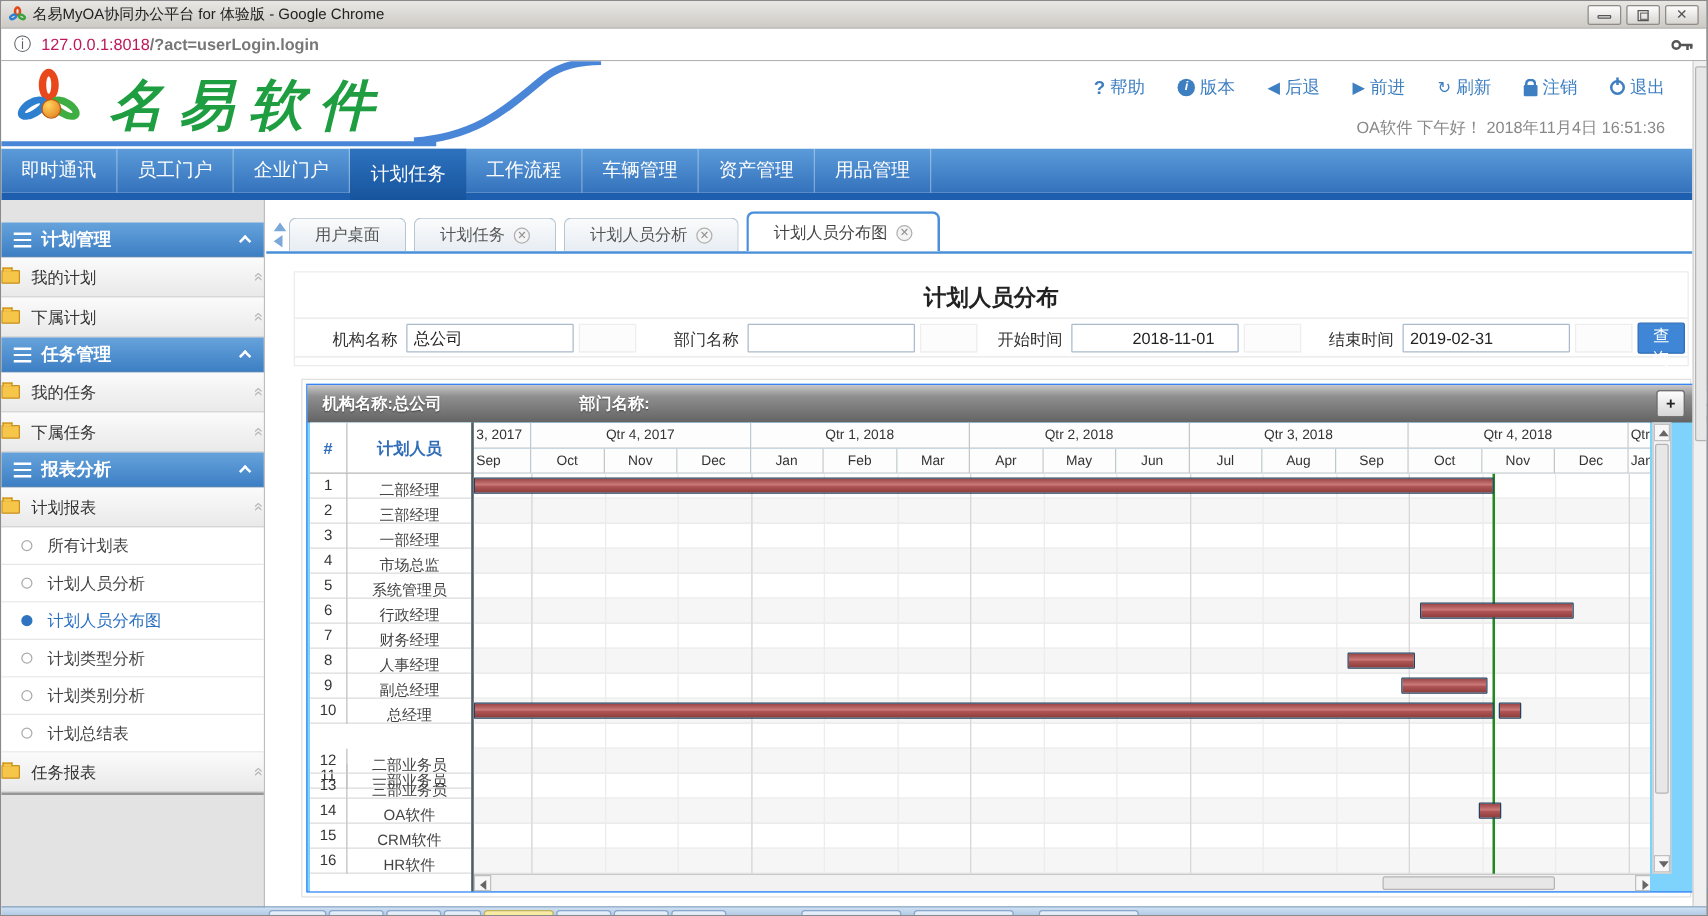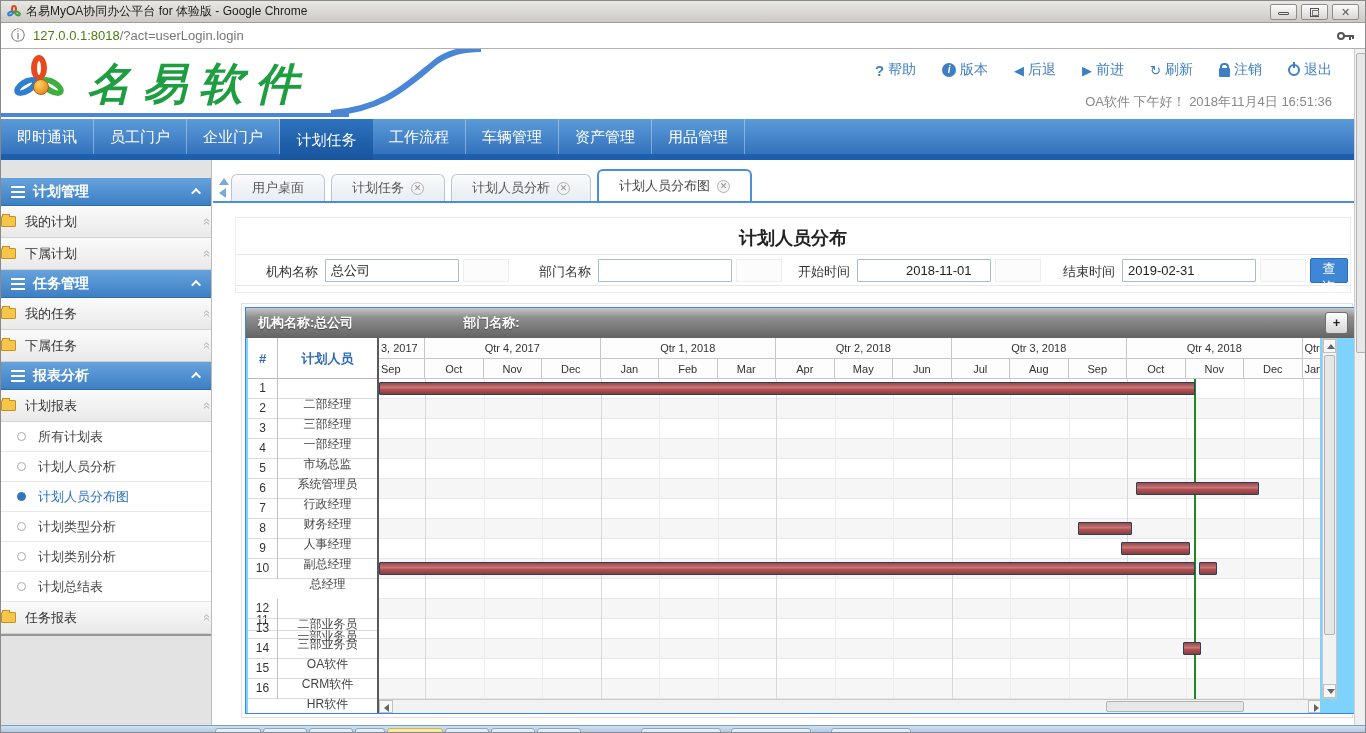--- a/index.html
+++ b/index.html
@@ -16,21 +16,21 @@
   .winbtns{display:flex;gap:4px;}
   .winbtn{width:27px;height:16px;background:linear-gradient(#fdfdfd,#d8d5d1);border:1px solid #8f8d89;border-radius:2px;position:relative;cursor:pointer;}
   .winbtn .g-min{position:absolute;left:7px;bottom:4px;width:11px;height:3px;border:1px solid #555;border-radius:1px;}
   .winbtn .g-max{position:absolute;left:8px;top:3px;width:9px;height:9px;border:1px solid #555;}
   .winbtn .g-max:before{content:"";position:absolute;left:1px;top:1px;width:5px;height:4px;border:1px solid #777;}
   .winbtn .g-x{position:absolute;left:0;top:0;width:100%;height:100%;color:#555;font-size:11px;text-align:center;line-height:15px;}
   
   .urlbar{position:absolute;left:0;top:22px;width:100%;height:26px;background:#fff;border-bottom:1px solid #b3b1ad;display:flex;align-items:center;padding:0 10px;}
   .info-ic{color:#5f6368;font-size:14px;margin-right:8px;}
   .urltext{font-size:13px;color:#333;flex:1;}
-  .urltext b{font-weight:normal;color:#4d7c0f;}
+  .urltext b{font-weight:normal;color:#be185d;}
   
   .banner{position:absolute;left:0;top:48px;width:1353px;height:70px;background:#fff;}
   .logo{position:absolute;left:10px;top:6px;width:62px;height:58px;}
   .logo i{position:absolute;border-radius:50%;}
   .logo .p1{left:20px;top:0;width:16px;height:26px;border:6px solid #e8481c;}
   .logo .p2{left:2px;top:24px;width:26px;height:15px;border:6px solid #2f7fd0;transform:rotate(-32deg);}
   .logo .p3{left:28px;top:24px;width:26px;height:15px;border:6px solid #3fae42;transform:rotate(32deg);}
   .logo .core{left:22px;top:24px;width:16px;height:16px;background:radial-gradient(circle at 35% 30%,#ffd25e,#e07818);border:1px solid #b85a10;}
   .brand{position:absolute;left:86px;top:6px;font-family:"Liberation Serif","DejaVu Serif",serif;font-style:italic;font-weight:bold;font-size:44px;color:#1e9e40;letter-spacing:12px;}
   .swoosh{position:absolute;left:330px;top:0;}
@@ -90,21 +90,21 @@
   .g-org{margin-left:12px;}
   .g-dept{margin-left:110px;}
   .g-tools{margin-left:auto;margin-right:20px;display:flex;gap:7px;}
   .g-tool{width:23px;height:22px;background:linear-gradient(#fefefe,#d6d6d6);border:1px solid #6f6f6f;border-radius:3px;font-size:13px;font-weight:bold;color:#222;cursor:pointer;line-height:18px;text-align:center;padding:0;}
   .g-left{position:absolute;left:2px;top:30px;width:129px;height:375px;background:#fff;}
   .g-left-head{position:absolute;left:0;top:0;width:100%;height:41px;border-bottom:1px solid #b8b8b8;}
   .g-idx-h{position:absolute;left:0;top:0;width:30px;height:41px;line-height:41px;text-align:center;color:#2f6db8;font-weight:bold;font-size:13px;border-right:1px solid #c0c0c0;}
   .g-person-h{position:absolute;left:30px;top:0;width:99px;height:41px;line-height:41px;text-align:center;color:#2f6db8;font-weight:bold;font-size:13px;}
   .g-nrow{position:absolute;left:0;width:100%;height:20px;border-bottom:1px solid #dcdcdc;}
   .g-ncell-i{position:absolute;left:0;top:0;width:30px;height:20px;line-height:19px;text-align:center;font-size:12px;color:#333;border-right:1px solid #c0c0c0;}
-  .g-ncell-n{position:absolute;left:30px;top:16px;width:99px;height:20px;line-height:19px;text-align:center;font-size:12px;color:#444;}
+  .g-ncell-n{position:absolute;left:30px;top:4px;width:99px;height:20px;line-height:19px;text-align:center;font-size:12px;color:#444;}
   .g-right{position:absolute;left:131px;top:30px;width:943px;height:375px;border-left:2px solid #5a5a5a;overflow:hidden;}
   .g-qtr,.g-month{position:absolute;left:0;width:943px;overflow:hidden;white-space:nowrap;}
   .g-qtr{top:0;height:21px;}
   .g-month{top:21px;height:20px;}
   .g-hcell{display:inline-block;height:100%;border-right:1px solid #c6c6c6;border-bottom:1px solid #c6c6c6;font-size:11px;color:#333;text-align:center;line-height:20px;background:#fdfdfd;overflow:hidden;vertical-align:top;}
   .g-hcell.first{text-align:left;padding-left:2px;}
   .g-body{position:absolute;left:0;top:41px;width:943px;height:320px;background:#fff;}
   .g-stripe{position:absolute;left:0;width:100%;height:20px;border-bottom:1px solid #e8e8e8;}
   .g-stripe.alt{background:#f6f6f6;}
   .g-vline{position:absolute;top:0;bottom:0;width:1px;background:#ececec;}
@@ -147,21 +147,21 @@
           <span class="g-max"></span>
         </span>
       <span class="winbtn">
           <span class="g-x">✕</span>
         </span>
     </span>
   </div>
 
   <div class="urlbar">
     <span class="info-ic">ⓘ</span>
-    <span class="urltext"><b>127.0.0.1:8018</b><span style="color:#777;">/?act=userLogin.login</span></span>
+    <span class="urltext"><b>127.0.0.1:8018</b><span style="color:#777;font-weight:bold;">/?act=userLogin.login</span></span>
     <svg width="18" height="12" viewBox="0 0 18 12">
         <circle cx="4" cy="6" r="3" fill="none" stroke="#555" stroke-width="2"></circle>
         <line x1="7" y1="6" x2="17" y2="6" stroke="#555" stroke-width="2"></line>
         <line x1="13" y1="6" x2="13" y2="10" stroke="#555" stroke-width="2"></line>
         <line x1="16" y1="6" x2="16" y2="9" stroke="#555" stroke-width="2"></line>
       </svg>
   </div>
 
   <div class="banner">
     <span class="logo">

